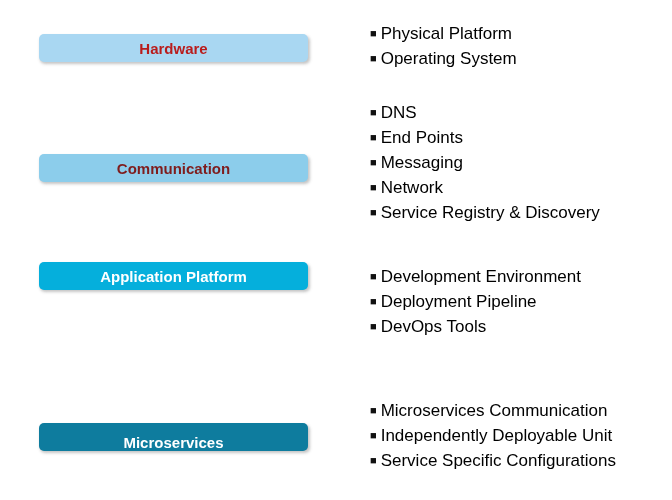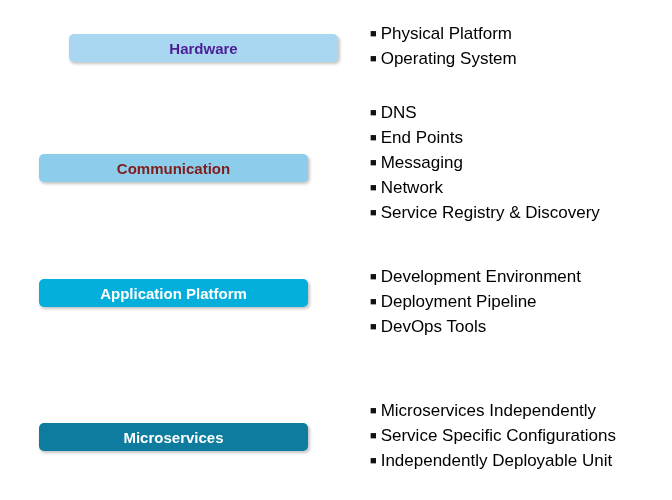--- a/index.html
+++ b/index.html
@@ -19,22 +19,22 @@
     border-radius: 5px;
     display: flex;
     align-items: center;
     justify-content: center;
     font-weight: bold;
     font-size: 15px;
     box-shadow: 1.5px 2px 3px rgba(90, 90, 90, 0.35);
   }
   .box-0 { top: 34px; }
   .box-1 { top: 154px; }
-  .box-2 { top: 279px; }
-  .box-3 { top: 423px; }
+  .box-2 { top: 262px; }
+  .box-3 { top: 423px; align-items: flex-end; }
 
   .bullets {
     position: absolute;
     left: 370px;
     margin: 0;
     padding: 0;
     list-style: none;
     font-size: 17px;
     line-height: 23px;
     color: #000000;
@@ -52,21 +52,21 @@
     top: -2px;
     margin-right: 4px;
     color: #111111;
   }
 </style>
 </head>
 <body>
 
 <div class="canvas">
 
-  <div class="layer-box box-0" style="background: rgb(169, 215, 242); color: #4c1d95; margin-left: 30px;">
+  <div class="layer-box box-0" style="background: rgb(169, 215, 242); color: #b91c1c;">
     <span>Hardware</span>
   </div>
   <ul class="bullets list-0">
     <li><span class="sq">■</span><span>Physical Platform</span></li>
     <li><span class="sq">■</span><span>Operating System</span></li>
   </ul>
 
   <div class="layer-box box-1" style="background: rgb(140, 205, 235); color: #7f1d1d;">
     <span>Communication</span>
   </div>
@@ -84,18 +84,18 @@
   <ul class="bullets list-2">
     <li><span class="sq">■</span><span>Development Environment</span></li>
     <li><span class="sq">■</span><span>Deployment Pipeline</span></li>
     <li><span class="sq">■</span><span>DevOps Tools</span></li>
   </ul>
 
   <div class="layer-box box-3" style="background: rgb(14, 124, 158); color: rgb(255, 255, 255);">
     <span>Microservices</span>
   </div>
   <ul class="bullets list-3">
-    <li><span class="sq">■</span><span>Microservices Independently</span></li>
+    <li><span class="sq">■</span><span>Microservices Communication</span></li>
+    <li><span class="sq">■</span><span>Independently Deployable Unit</span></li>
     <li><span class="sq">■</span><span>Service Specific Configurations</span></li>
-    <li><span class="sq">■</span><span>Independently Deployable Unit</span></li>
   </ul>
 
 </div>
 
 </body></html>

